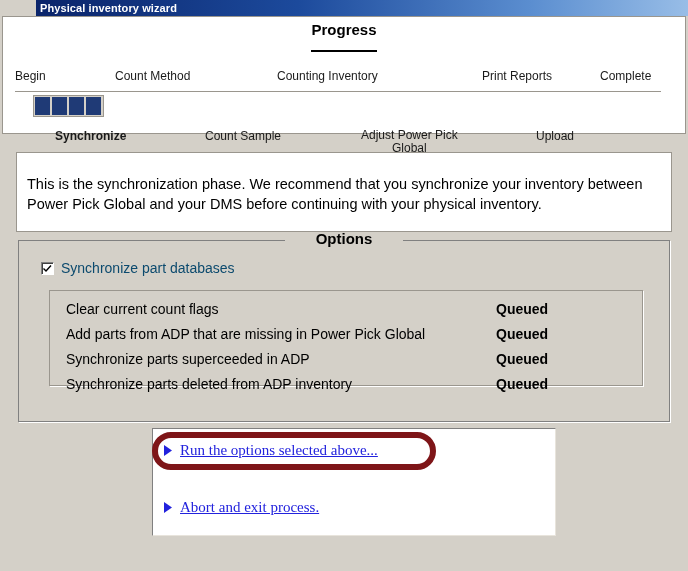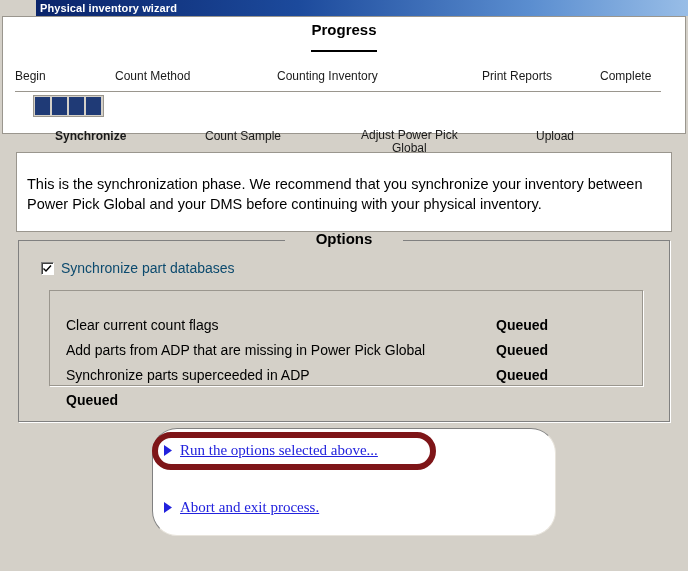--- a/index.html
+++ b/index.html
@@ -247,38 +247,36 @@
   }
   .queue-label {
     font-size: 14px;
     color: #000000;
     flex: 0 0 430px;
   }
   .queue-status {
     font-size: 14px;
     font-weight: bold;
     color: #000000;
-    margin-top: 16px;
   }
 
   
   .actions-panel {
     position: absolute;
     left: 152px;
     top: 428px;
     width: 404px;
     height: 108px;
     background: #ffffff;
     box-sizing: border-box;
     border-top: 1px solid #808080;
     border-left: 1px solid #808080;
     border-right: 1px solid #e8e4dc;
     border-bottom: 1px solid #e8e4dc;
     padding: 9px 0 0 8px;
-    border-radius: 25px;
   }
   .action-row {
     display: flex;
     align-items: center;
     height: 24px;
     white-space: nowrap;
   }
   .action-row .bullet {
     width: 14px;
     display: inline-flex;
@@ -383,20 +381,21 @@
       </div>
       <div class="queue-row">
         <div class="queue-label">Add parts from ADP that are missing in Power Pick Global</div>
         <div class="queue-status">Queued</div>
       </div>
       <div class="queue-row">
         <div class="queue-label">Synchronize parts superceeded in ADP</div>
         <div class="queue-status">Queued</div>
       </div>
       <div class="queue-row">
+        <div class="queue-label">Synchronize parts deleted from ADP inventory</div>
         <div class="queue-status">Queued</div>
       </div>
     </div>
   </div>
 
   <div class="actions-panel">
 
     <div class="action-row enabled">
       <span class="bullet">
         <svg width="10" height="11" viewBox="0 0 10 11">

